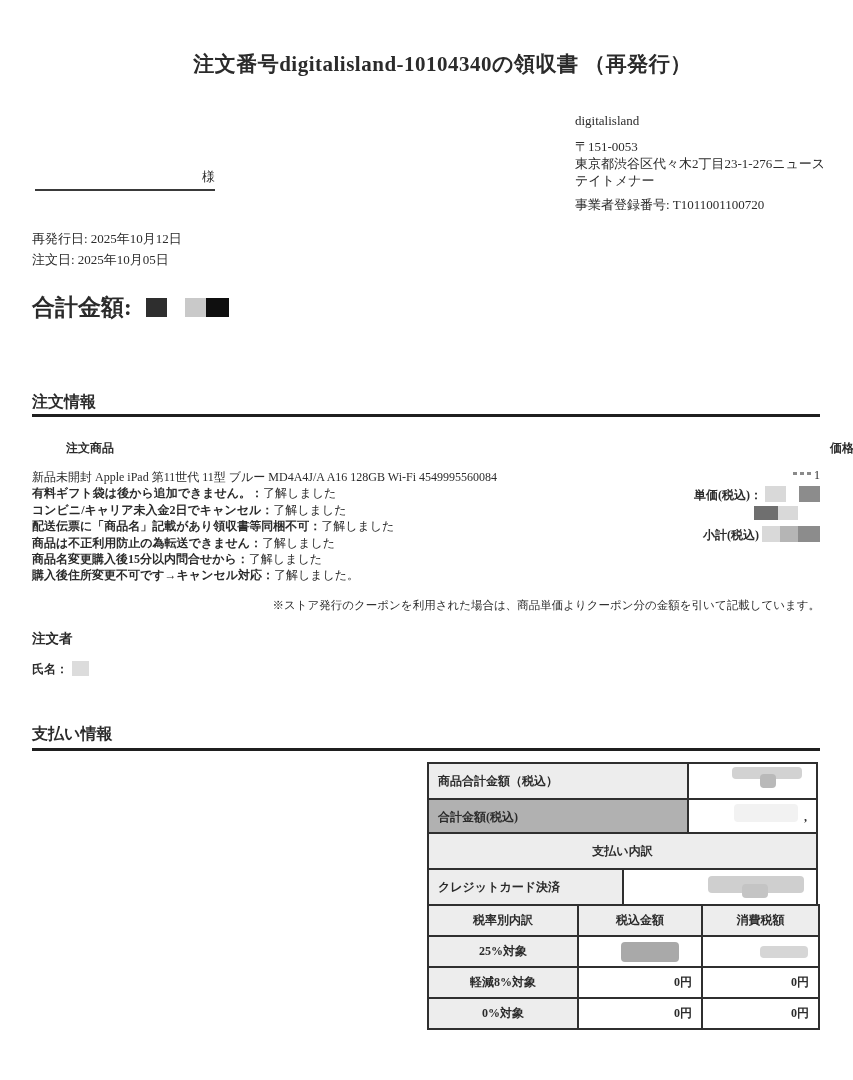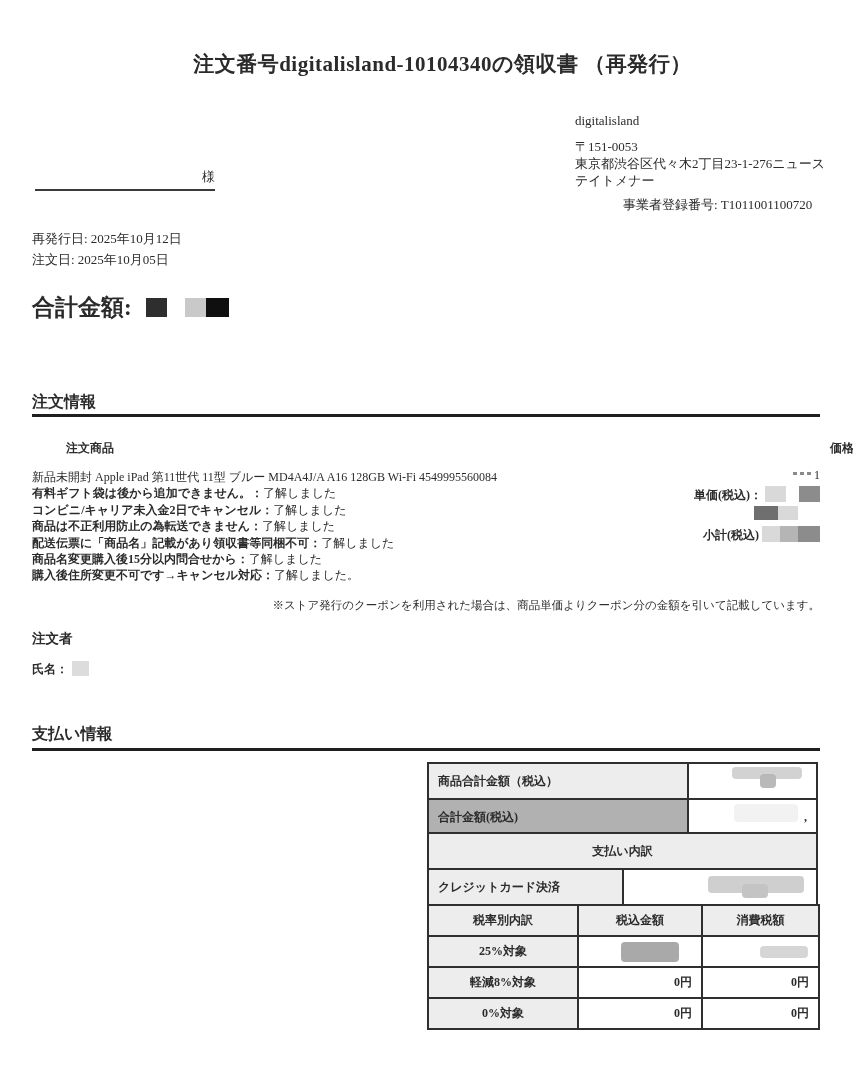--- a/index.html
+++ b/index.html
@@ -5,21 +5,21 @@
   * { margin: 0; padding: 0; box-sizing: border-box; }
   html, body { background: #ffffff; }
   body { font-family: "Liberation Serif", "DejaVu Serif", serif; color: #2b2b2b; }
   .page { position: relative; width: 853px; height: 1080px; background: #fff; overflow: hidden; }
 
   .title { position: absolute; left: 16px; top: 50px; width: 100%; text-align: center;
            font-size: 21px; font-weight: bold; letter-spacing: .5px; }
 
   .seller { position: absolute; left: 575px; top: 112px; width: 252px; font-size: 13px; line-height: 17px; }
   .seller-name { margin-bottom: 9px; }
-  .seller-reg { margin-top: 7px; margin-left: 48px; }
+  .seller-reg { margin-top: 7px; }
 
   .recipient-line { position: absolute; left: 35px; top: 168px; width: 180px;
                     border-bottom: 2px solid #3a3a3a; text-align: right;
                     font-size: 13px; padding-bottom: 3px; }
 
   .dates { position: absolute; left: 32px; top: 228px; font-size: 13px; line-height: 21px; }
 
   .total-line { position: absolute; left: 32px; top: 292px; font-size: 23px; font-weight: bold; }
   .redact-block { display: inline-block; vertical-align: -2px; }
   .rb-dark  { width: 21px; height: 19px; background: #2e2e2e; margin-left: 14px; }
@@ -110,22 +110,22 @@
 
   <div class="cols-header">
     <span>注文商品</span>
     <span>価格</span>
   </div>
 
   <div class="product-block">
     <div>新品未開封 Apple iPad 第11世代 11型 ブルー MD4A4J/A A16 128GB Wi-Fi 4549995560084</div>
     <div class="term"><b>有料ギフト袋は後から追加できません。：</b><span>了解しました</span></div>
     <div class="term"><b>コンビニ/キャリア未入金2日でキャンセル：</b><span>了解しました</span></div>
+    <div class="term"><b>配送伝票に「商品名」記載があり領収書等同梱不可：</b><span>了解しました</span></div>
     <div class="term"><b>商品は不正利用防止の為転送できません：</b><span>了解しました</span></div>
-    <div class="term"><b>配送伝票に「商品名」記載があり領収書等同梱不可：</b><span>了解しました</span></div>
     <div class="term"><b>商品名変更購入後15分以内問合せから：</b><span>了解しました</span></div>
     <div class="term"><b>購入後住所変更不可です→キャンセル対応：</b><span>了解しました。</span></div>
   </div>
 
   <div class="price-col">
     <div class="qty-line">
       <span class="frag-mark"></span><span class="frag-mark"></span><span class="frag-mark"></span><span>1</span>
     </div>
     <div class="price-row">
       <span>単価(税込)：</span><span class="gb gb-l" style="width:21px;height:16px;margin-left:3px;"></span><span class="gb gb-d" style="width:21px;height:16px;margin-left:13px;"></span>

